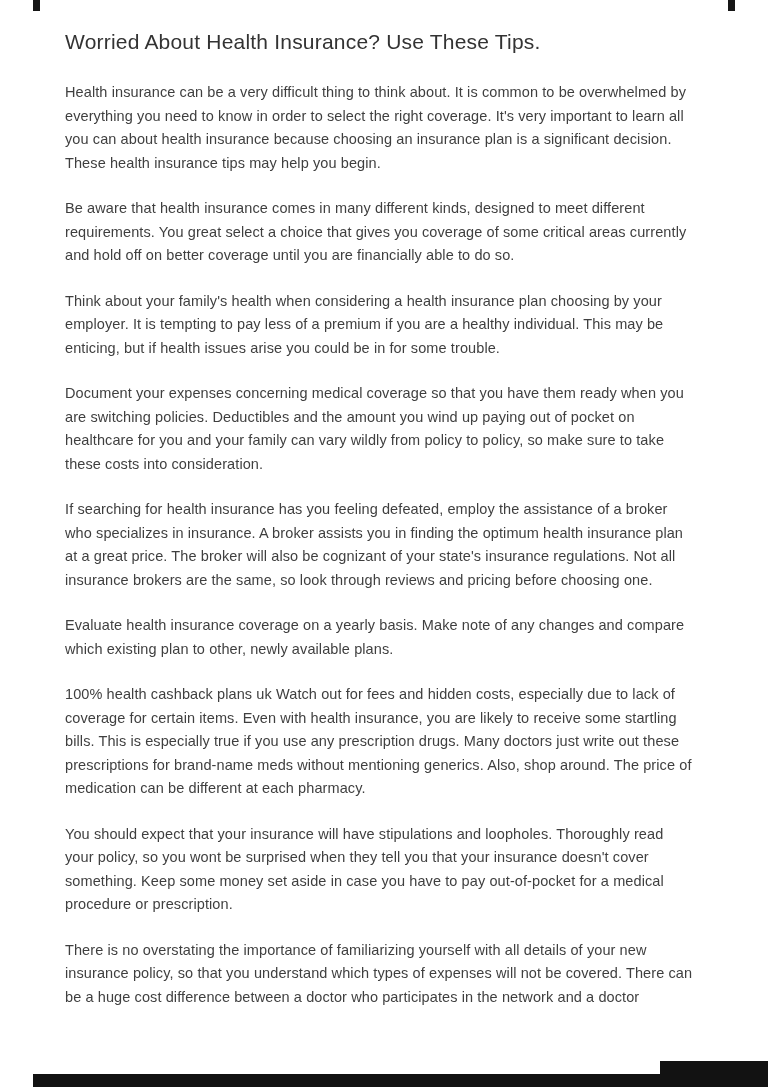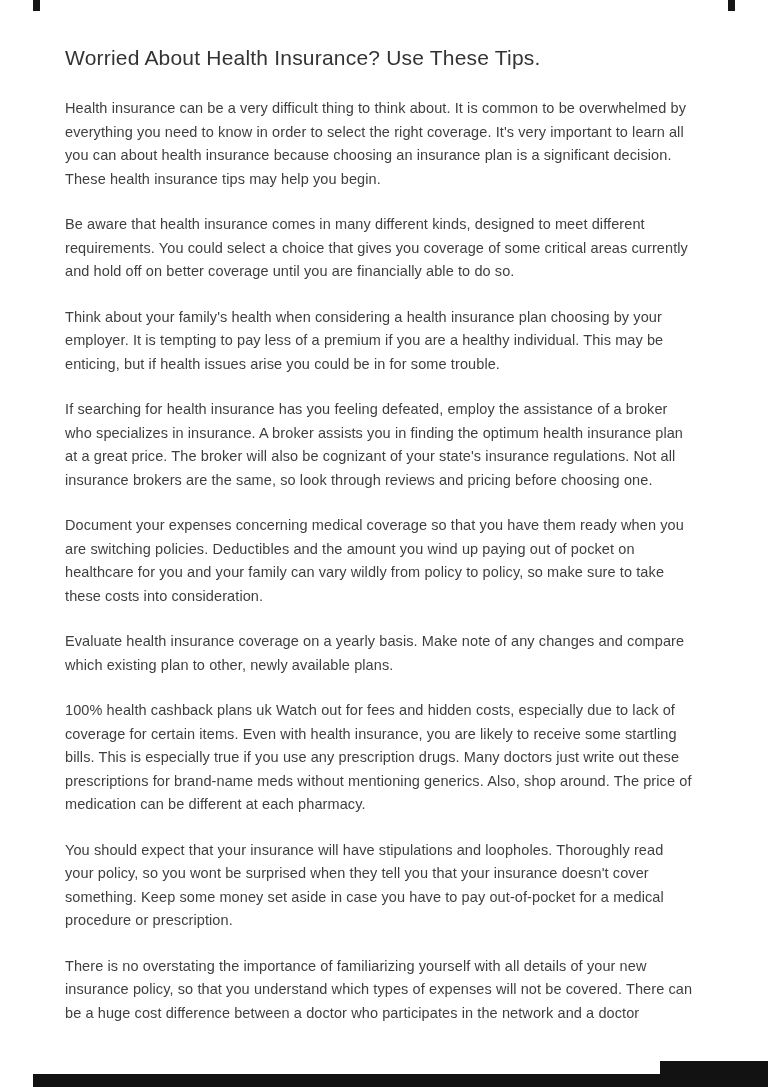--- a/index.html
+++ b/index.html
@@ -13,21 +13,21 @@
     overflow: hidden;
     font-family: "Liberation Sans", "DejaVu Sans", sans-serif;
     position: relative;
   }
   .page {
     position: relative;
     width: 768px;
     height: 1087px;
     background: #ffffff;
     box-sizing: border-box;
-    padding: 44px 64px 0 65px;
+    padding: 28px 64px 0 65px;
   }
   .title {
     margin: 0 0 26px 0;
     font-size: 21px;
     font-weight: 400;
     color: #333333;
     letter-spacing: 0.2px;
     line-height: 1.3;
   }
   .para {
@@ -69,24 +69,24 @@
 <body>
 
 <div class="page">
 
   <div class="crop-mark tl"></div>
   <div class="crop-mark tr"></div>
 
   <h1 class="title">Worried About Health Insurance? Use These Tips.</h1>
 
   <p class="para">Health insurance can be a very difficult thing to think about. It is common to be overwhelmed by everything you need to know in order to select the right coverage. It's very important to learn all you can about health insurance because choosing an insurance plan is a significant decision. These health insurance tips may help you begin.</p>
-  <p class="para">Be aware that health insurance comes in many different kinds, designed to meet different requirements. You could select a choice that gives you coverage of some critical areas currently and hold off on better coverage until you are financially able to do so.</p>
+  <p class="para">Be aware that health insurance comes in many different kinds, designed to meet different requirements. You great select a choice that gives you coverage of some critical areas currently and hold off on better coverage until you are financially able to do so.</p>
   <p class="para">Think about your family's health when considering a health insurance plan choosing by your employer. It is tempting to pay less of a premium if you are a healthy individual. This may be enticing, but if health issues arise you could be in for some trouble.</p>
+  <p class="para">Document your expenses concerning medical coverage so that you have them ready when you are switching policies. Deductibles and the amount you wind up paying out of pocket on healthcare for you and your family can vary wildly from policy to policy, so make sure to take these costs into consideration.</p>
   <p class="para">If searching for health insurance has you feeling defeated, employ the assistance of a broker who specializes in insurance. A broker assists you in finding the optimum health insurance plan at a great price. The broker will also be cognizant of your state's insurance regulations. Not all insurance brokers are the same, so look through reviews and pricing before choosing one.</p>
-  <p class="para">Document your expenses concerning medical coverage so that you have them ready when you are switching policies. Deductibles and the amount you wind up paying out of pocket on healthcare for you and your family can vary wildly from policy to policy, so make sure to take these costs into consideration.</p>
   <p class="para">Evaluate health insurance coverage on a yearly basis. Make note of any changes and compare which existing plan to other, newly available plans.</p>
   <p class="para">100% health cashback plans uk Watch out for fees and hidden costs, especially due to lack of coverage for certain items. Even with health insurance, you are likely to receive some startling bills. This is especially true if you use any prescription drugs. Many doctors just write out these prescriptions for brand-name meds without mentioning generics. Also, shop around. The price of medication can be different at each pharmacy.</p>
   <p class="para">You should expect that your insurance will have stipulations and loopholes. Thoroughly read your policy, so you wont be surprised when they tell you that your insurance doesn't cover something. Keep some money set aside in case you have to pay out-of-pocket for a medical procedure or prescription.</p>
   <p class="para">There is no overstating the importance of familiarizing yourself with all details of your new insurance policy, so that you understand which types of expenses will not be covered. There can be a huge cost difference between a doctor who participates in the network and a doctor</p>
 
   <div class="bottom-bar"></div>
   <div class="bottom-corner"></div>
 
 </div>
 

